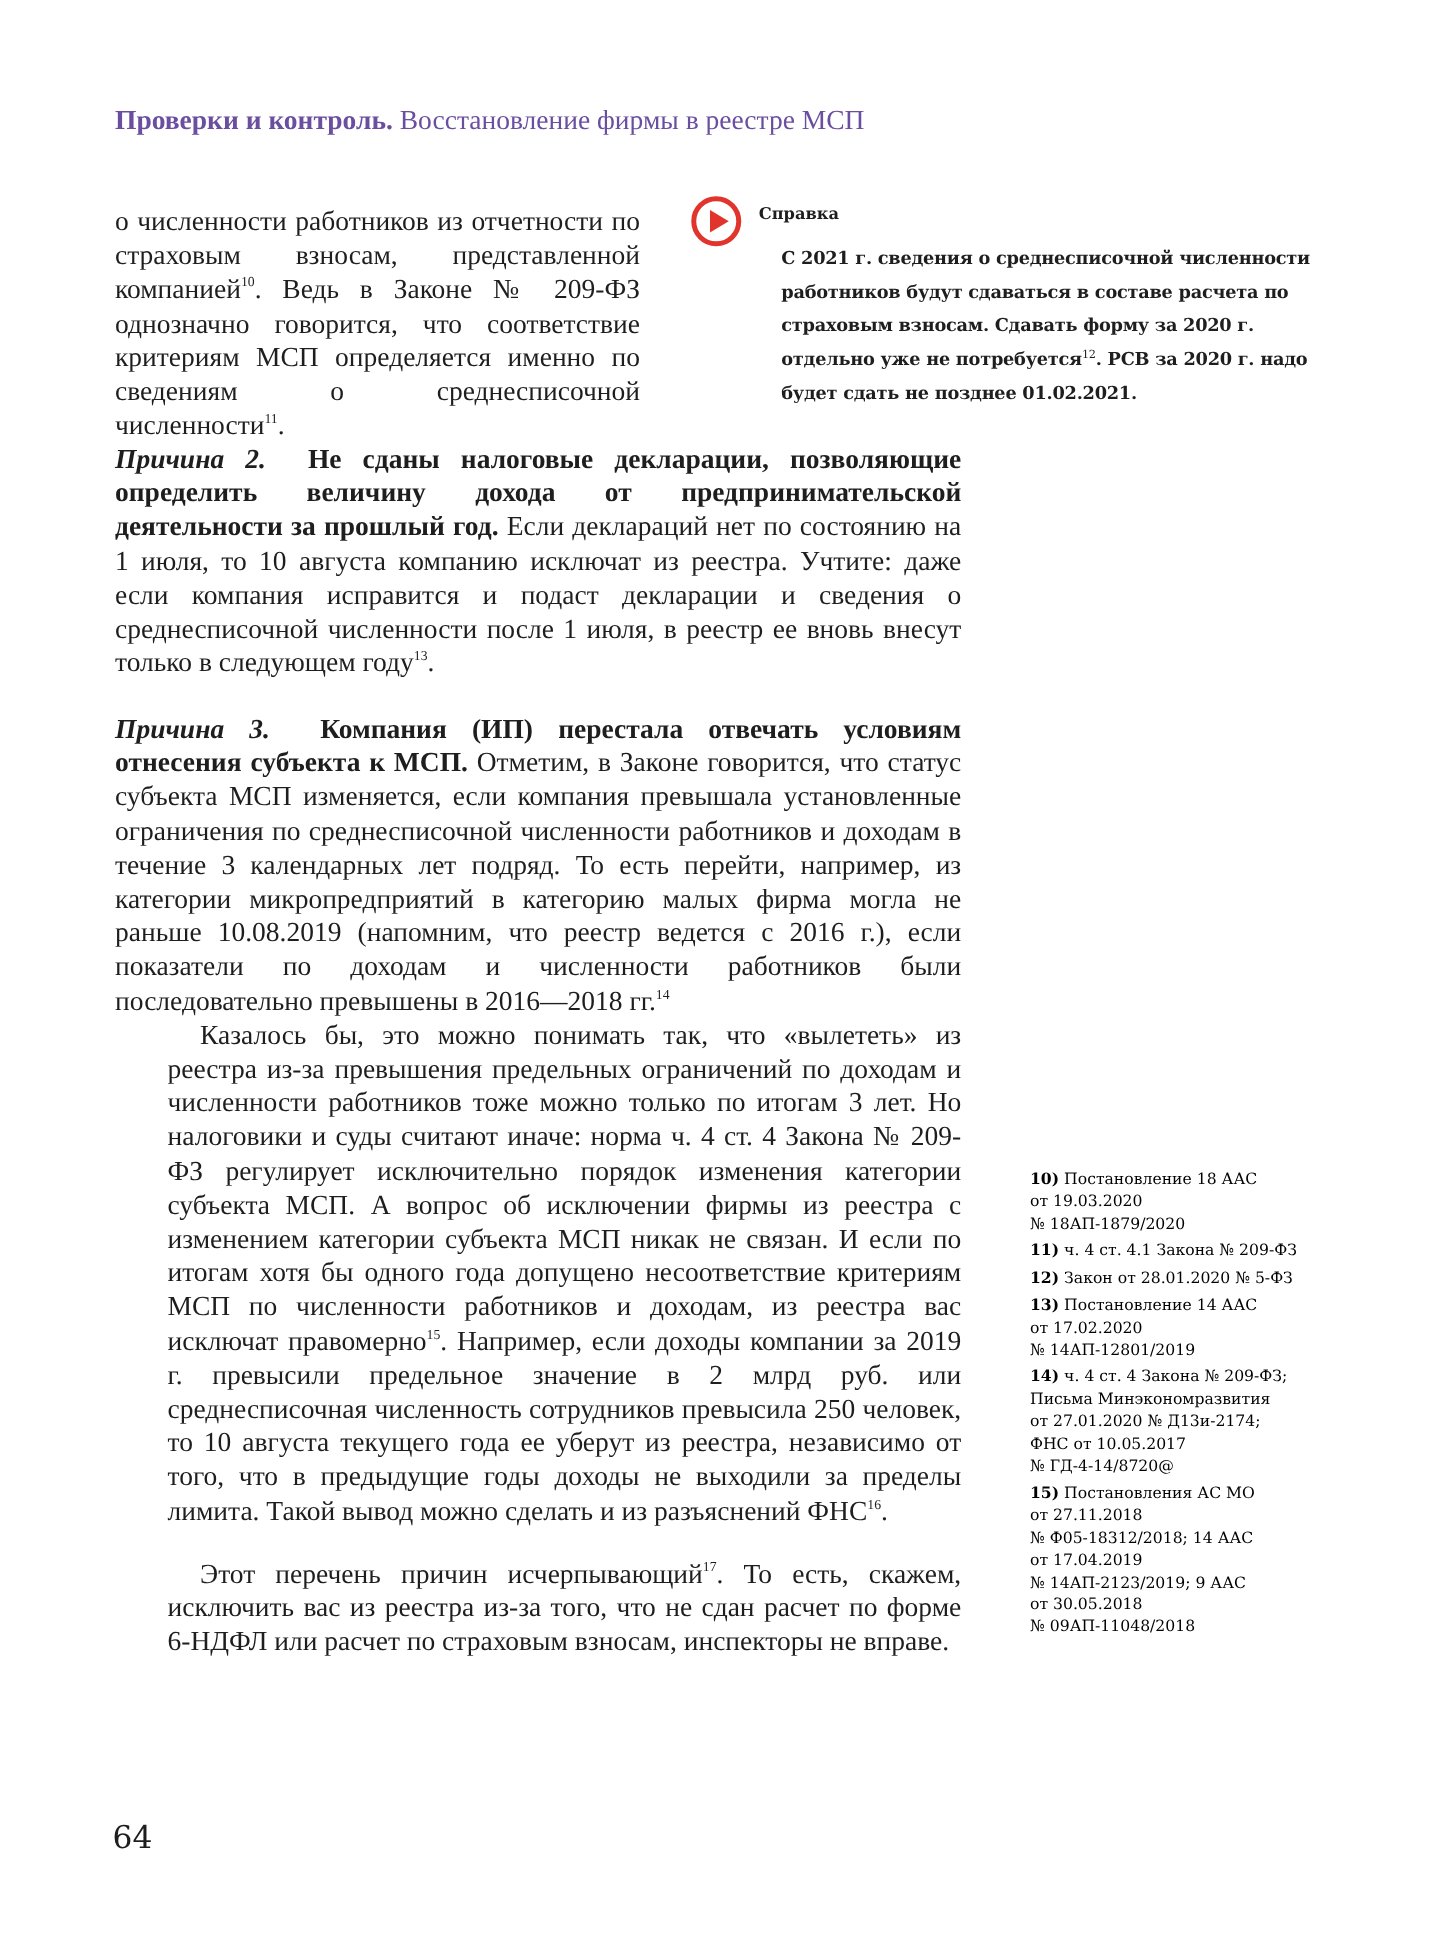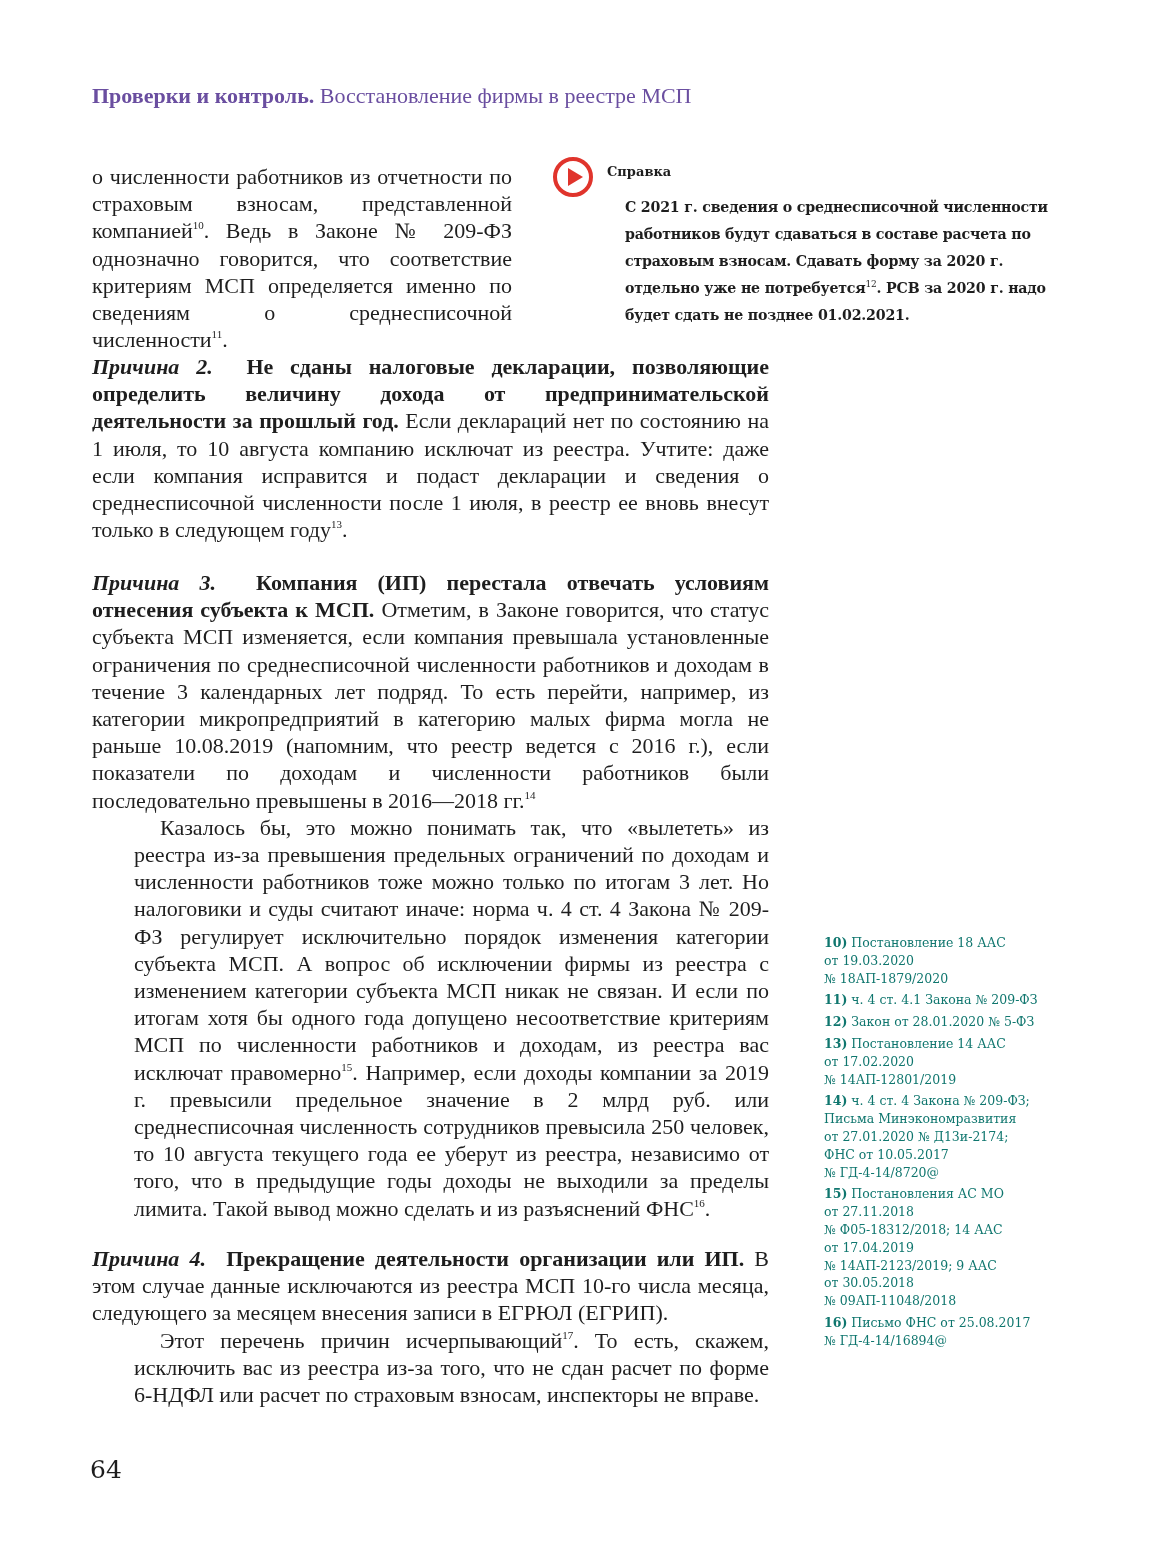--- a/index.html
+++ b/index.html
@@ -19,21 +19,21 @@
   #reason2 { top: 353px; }
   #reason3 { top: 569px; }
   #reason4 { top: 1245px; }
 
   #callout { position: absolute; left: 552px; top: 156px; width: 490px; }
   #callout-icon { position: absolute; left: 0; top: 0; width: 42px; height: 42px; }
   #callout-title { position: absolute; left: 55px; top: 8px; font-family: "DejaVu Serif", serif; font-weight: bold; font-size: 13px; color: #1e1e1e; }
   #callout-body { position: absolute; left: 73px; top: 38px; width: 440px; font-family: "DejaVu Serif", serif; font-weight: bold; font-size: 14.2px; line-height: 27px; color: #1e1e1e; letter-spacing: -0.2px; }
   #callout-body sup { font-size: 9px; vertical-align: 6px; font-weight: normal; }
 
-  #footnotes { position: absolute; left: 824px; top: 934px; width: 260px; font-family: "DejaVu Serif", serif; font-size: 12.5px; line-height: 17.8px; color: #0f766e; }
+  #footnotes { position: absolute; left: 824px; top: 934px; width: 260px; font-family: "DejaVu Serif", serif; font-size: 12.5px; line-height: 17.8px; color: #000000; }
   .fn { margin-bottom: 4px; }
   .fn .num { font-weight: bold; }
 
   #page-number { position: absolute; left: 90px; top: 1455px; font-family: "DejaVu Serif", serif; font-size: 25px; color: #1e1e1e; }
 </style>
 </head>
 <body>
 
 <div id="running-head">
   <span class="sec">Проверки и контроль.</span>
@@ -56,27 +56,25 @@
 <div id="reason2" class="main">
   <p><span class="lead"><span class="reason">Причина 2.</span>&nbsp; <span>Не сданы налоговые декларации, позволяющие определить величину дохода от предпринимательской деятельности за прошлый год.</span></span><span> Если деклараций нет по состоянию на 1 июля, то 10 августа компанию исключат из реестра. Учтите: даже если компания исправится и подаст декларации и сведения о среднесписочной численности после 1 июля, в реестр ее вновь внесут только в следующем году</span><sup>13</sup><span>.</span></p>
 </div>
 
 <div id="reason3" class="main">
   <p><span class="lead"><span class="reason">Причина 3.</span>&nbsp; <span>Компания (ИП) перестала отвечать условиям отнесения субъекта к МСП.</span></span><span> Отметим, в Законе говорится, что статус субъекта МСП изменяется, если компания превышала установленные ограничения по среднесписочной численности работников и доходам в течение 3 календарных лет подряд. То есть перейти, например, из категории микропредприятий в категорию малых фирма могла не раньше 10.08.2019 (напомним, что реестр ведется с 2016 г.), если показатели по доходам и численности работников были последовательно превышены в 2016—2018 гг.</span><sup>14</sup></p>
   <p class="indent"><span>Казалось бы, это можно понимать так, что «вылететь» из реестра из-за превышения предельных ограничений по доходам и численности работников тоже можно только по итогам 3 лет. Но налоговики и суды считают иначе: норма ч. 4 ст. 4 Закона № 209-ФЗ регулирует исключительно порядок изменения категории субъекта МСП. А вопрос об исключении фирмы из реестра с изменением категории субъекта МСП никак не связан. И если по итогам хотя бы одного года допущено несоответствие критериям МСП по численности работников и доходам, из реестра вас исключат правомерно</span><sup>15</sup><span>. Например, если доходы компании за 2019 г. превысили предельное значение в 2 млрд руб. или среднесписочная численность сотрудников превысила 250 человек, то 10 августа текущего года ее уберут из реестра, независимо от того, что в предыдущие годы доходы не выходили за пределы лимита. Такой вывод можно сделать и из разъяснений ФНС</span><sup>16</sup><span>.</span></p>
 </div>
 
 <div id="reason4" class="main">
-  <p><span class="lead"><span class="reason">Причина 4.</span>&nbsp; <span>Прекращение деятельности организации или ИП.</span></span><span> В этом случае данные исключаются из реестра МСП 10-го числа месяца, следующего за месяцем внесения записи в ЕГРЮЛ (ЕГРИП).</span></p>
   <p class="indent"><span>Этот перечень причин исчерпывающий</span><sup>17</sup><span>. То есть, скажем, исключить вас из реестра из-за того, что не сдан расчет по форме 6-НДФЛ или расчет по страховым взносам, инспекторы не вправе.</span></p>
 </div>
 
 <div id="footnotes">
     <div class="fn"><span class="num">10)</span> <span>Постановление 18 ААС</span><br><span>от 19.03.2020</span><br><span>№ 18АП-1879/2020</span></div>
     <div class="fn"><span class="num">11)</span> <span>ч. 4 ст. 4.1 Закона № 209-ФЗ</span></div>
     <div class="fn"><span class="num">12)</span> <span>Закон от 28.01.2020 № 5-ФЗ</span></div>
     <div class="fn"><span class="num">13)</span> <span>Постановление 14 ААС</span><br><span>от 17.02.2020</span><br><span>№ 14АП-12801/2019</span></div>
     <div class="fn"><span class="num">14)</span> <span>ч. 4 ст. 4 Закона № 209-ФЗ;</span><br><span>Письма Минэкономразвития</span><br><span>от 27.01.2020 № Д13и-2174;</span><br><span>ФНС от 10.05.2017</span><br><span>№ ГД-4-14/8720@</span></div>
     <div class="fn"><span class="num">15)</span> <span>Постановления АС МО</span><br><span>от 27.11.2018</span><br><span>№ Ф05-18312/2018; 14 ААС</span><br><span>от 17.04.2019</span><br><span>№ 14АП-2123/2019; 9 ААС</span><br><span>от 30.05.2018</span><br><span>№ 09АП-11048/2018</span></div>
-    <div class="fn"><span class="num">16)</span> <span>Письмо ФНС от 25.08.2017</span><br><span>№ ГД-4-14/16894@</span></div>
   </div>
 
 <div id="page-number">64</div>
 
 </body></html>

